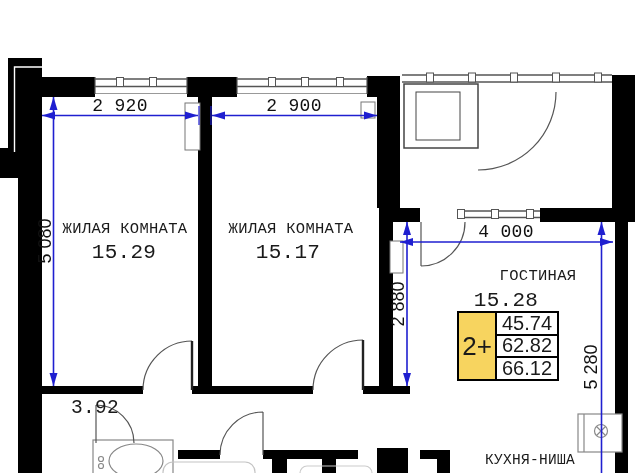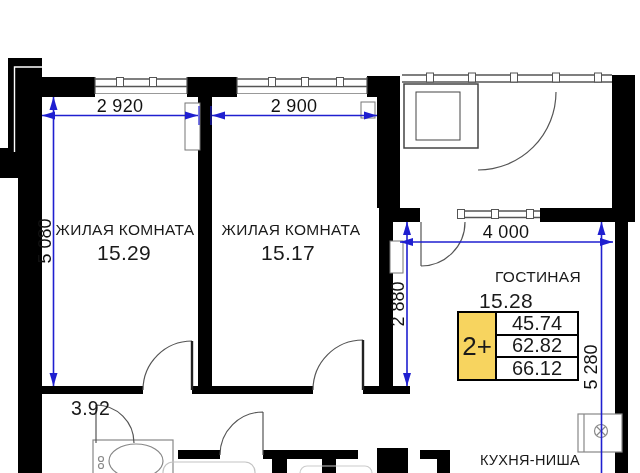--- a/index.html
+++ b/index.html
@@ -4,41 +4,41 @@
 <style>
   html,body{margin:0;padding:0;background:#fff;}
   *{box-sizing:border-box;}
   .stage{
     position:relative;width:640px;height:473px;background:#ffffff;overflow:hidden;
     font-family:"Liberation Sans", sans-serif;color:#1a1a1a;
   }
   .stage svg{position:absolute;left:0;top:0;}
   .lbl{
     position:absolute;white-space:nowrap;transform:translate(-50%,-50%);
-    letter-spacing:.3px;line-height:1;
+    letter-spacing:.3px;line-height:1;font-family:Liberation Mono, monospace;
   }
   .lbl.left-anchor{transform:none;}
   .vdim{
     position:absolute;white-space:nowrap;line-height:1;
     transform:translate(-50%,-50%) rotate(-90deg);
   }
   .room-name{font-size:15.5px;}
   .room-area{font-size:21px;}
   .small-name{font-size:14.5px;}
   .dim-text{font-size:18px;color:#111;}
   .hall-area{font-size:19.5px;margin-left:38px;}
   
   .info-table{position:absolute;left:457px;top:311px;display:flex;}
   .info-type{
     width:40px;height:70px;background:#f7d45f;border:2px solid #000;
     display:flex;align-items:center;justify-content:center;font-size:26px;
   }
   .info-vals{display:flex;flex-direction:column;margin-left:-2px;}
   .info-val{
-    width:84px;height:24.6px;border:2px solid #000;background:#fff;
+    width:64px;height:24.6px;border:2px solid #000;background:#fff;
     display:flex;align-items:center;justify-content:center;font-size:20px;
   }
   .info-val + .info-val{margin-top:-2px;}
 </style>
 </head>
 <body>
 
 <div class="stage">
 
   <svg width="640" height="473" viewBox="0 0 640 473">

